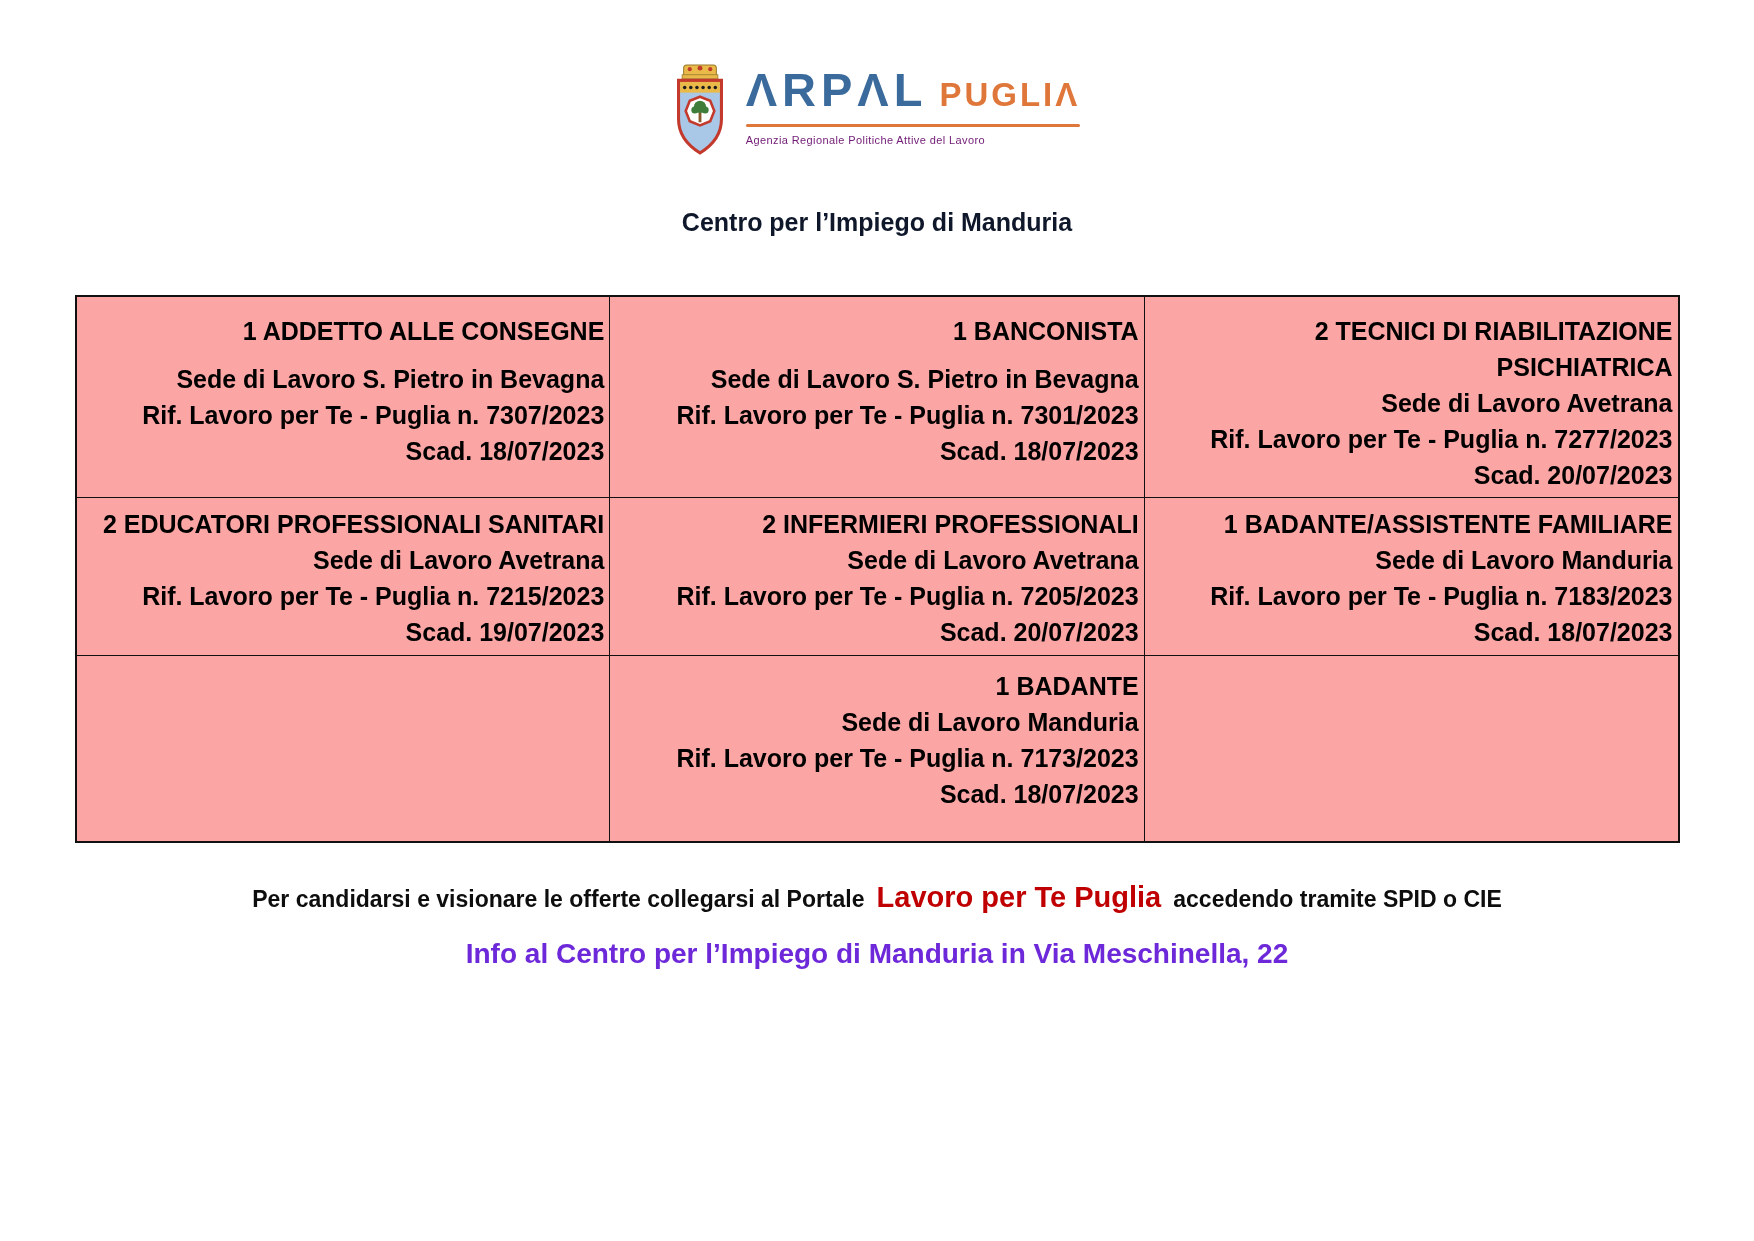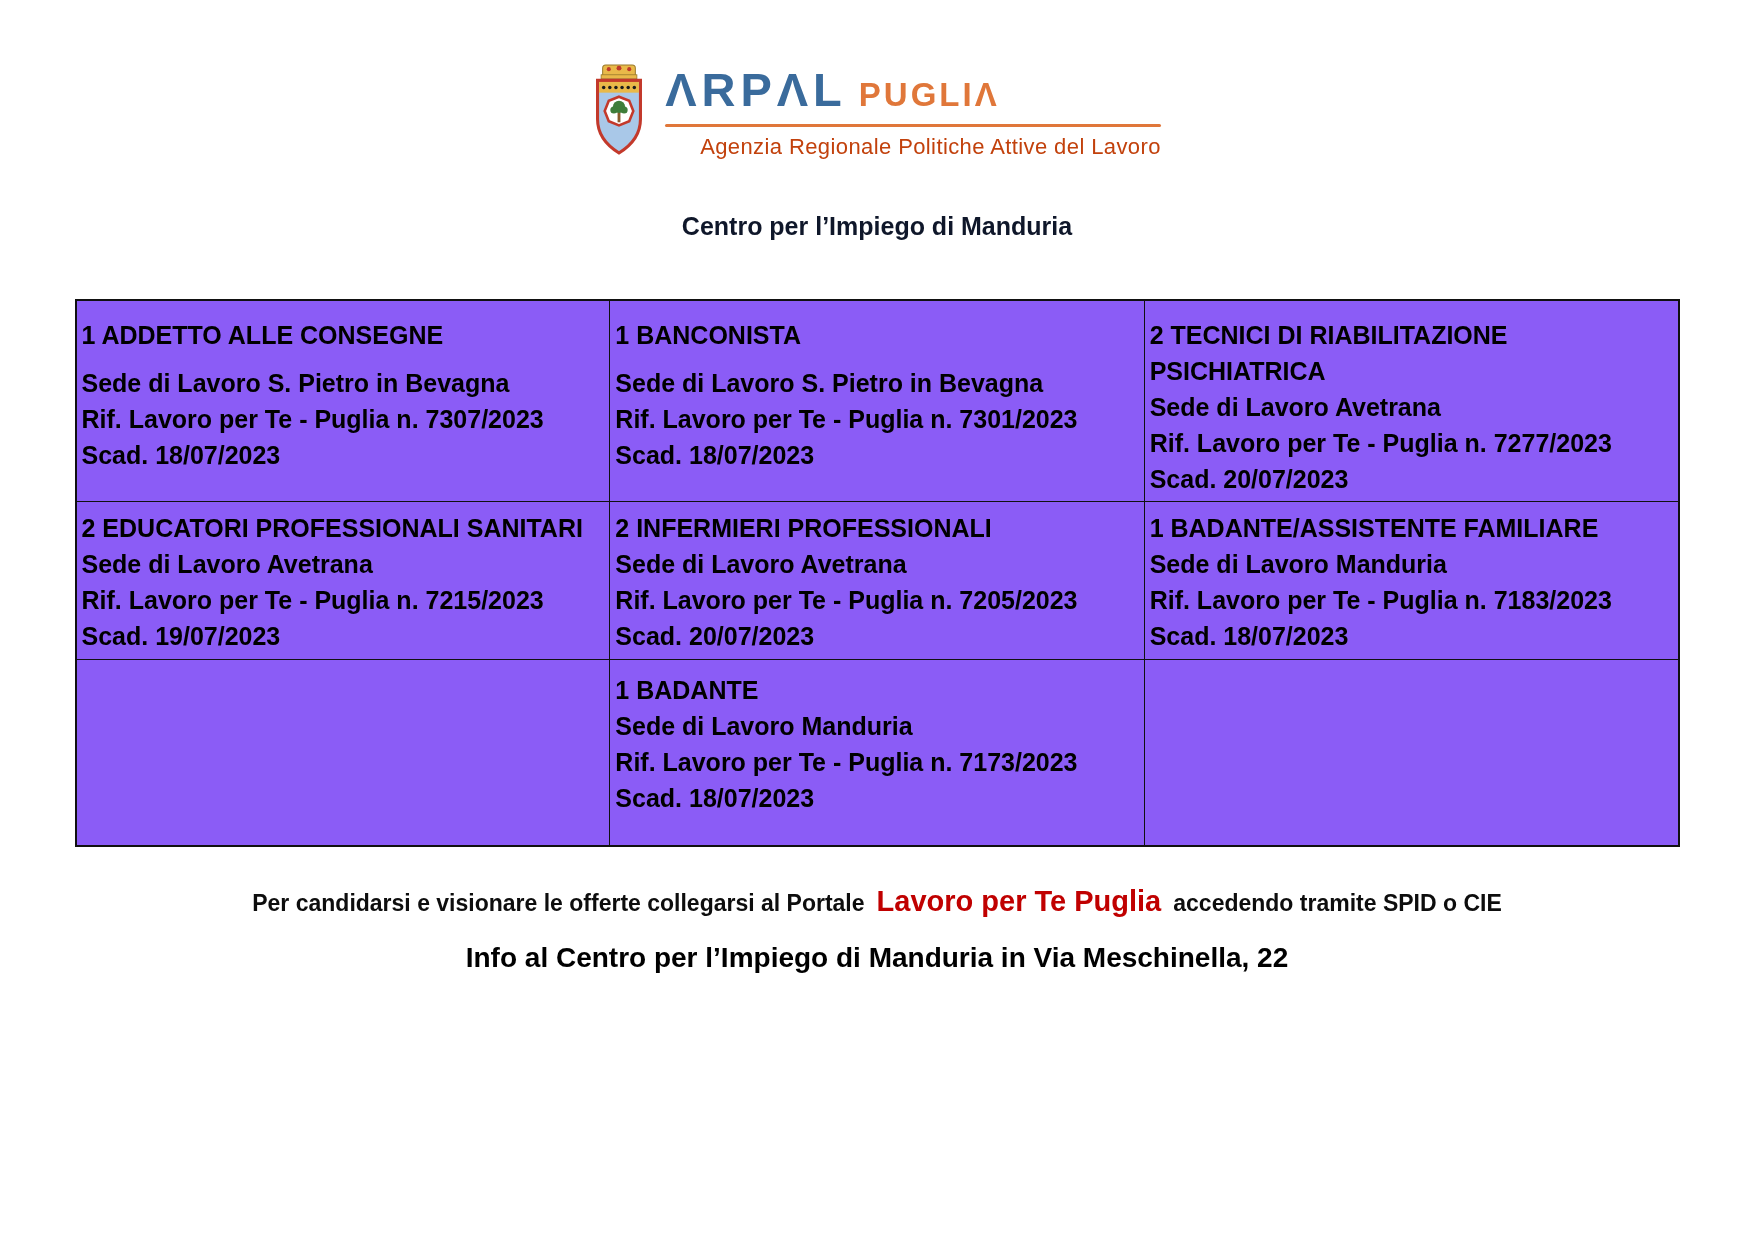--- a/index.html
+++ b/index.html
@@ -8,46 +8,46 @@
   .page { width: 1754px; height: 1241px; position: relative; }
 
   
   .logo-block { display: flex; justify-content: center; align-items: flex-start; gap: 20px; padding-top: 62px; }
   .crest { flex: 0 0 auto; }
   .logo-text { display: flex; flex-direction: column; }
   .logo-row { display: flex; align-items: baseline; gap: 12px; }
   .arpal { font-size: 47px; font-weight: 700; letter-spacing: 5px; color: #3A6B9C; }
   .puglia { font-size: 33px; font-weight: 700; letter-spacing: 3px; color: #E0773A; }
   .orange-rule { height: 3px; background: #E0773A; margin: 7px 0 7px; border-radius: 2px; }
-  .tagline { font-size: 22px; color: #c2410c; letter-spacing: 0.4px; margin-left: 35px; }
+  .tagline { font-size: 11px; color: #701a75; letter-spacing: 0.4px; }
 
   
   .subtitle { text-align: center; margin-top: 52px; font-size: 25px; font-weight: 700; color: #0f172a; }
   .main-title { text-align: center; margin-top: 78px; font-size: 27px; font-weight: 700; color: #C00000; }
 
   
   table.offers { width: 1605px; margin: 58px auto 0; border-collapse: collapse; table-layout: fixed;
     border: 2px solid #111; }
-  table.offers td { border: 1px solid #111; background: #8b5cf6; vertical-align: top;
-    text-align: left; padding: 8px 5px 4px; font-weight: 700; color: #000;
+  table.offers td { border: 1px solid #111; background: #fca5a5; vertical-align: top;
+    text-align: right; padding: 8px 5px 4px; font-weight: 700; color: #000;
     font-size: 25px; line-height: 36px; }
   tr.row-1 td { height: 199px; padding-top: 16px; }
   tr.row-2 td { height: 158px; }
   tr.row-3 td { height: 186px; padding-top: 12px; }
   .job-title.gap { margin-bottom: 12px; }
 
   
   .lxt { display: flex; justify-content: center; align-items: center; margin-top: 10px; }
   .lxt-word { font-size: 50px; font-weight: 700; color: #4d4d4d; letter-spacing: -1px; }
   .lxt-x { margin: 6px 3px 0; }
 
   
   .footer-line1 { text-align: center; margin-top: 38px; font-size: 23px; font-weight: 700; color: #0d0d0d; }
   .footer-line1 .hl { font-size: 29px; color: #C00000; margin: 0 12px; }
-  .footer-line2 { text-align: center; margin-top: 24px; font-size: 28px; font-weight: 700; color: #000000; }
+  .footer-line2 { text-align: center; margin-top: 24px; font-size: 28px; font-weight: 700; color: #6d28d9; }
 </style>
 </head>
 <body>
 
 <div class="page">
 
   <header class="logo-block">
     <svg class="crest" width="52" height="94" viewBox="0 0 50 92">
       <path d="M9 14 L9 6 Q9 3 12 3 L38 3 Q41 3 41 6 L41 14 Z" fill="#E9B949" stroke="#9a7b2d" stroke-width="1"></path>
       <circle cx="15" cy="7" r="2" fill="#c0392b"></circle>

